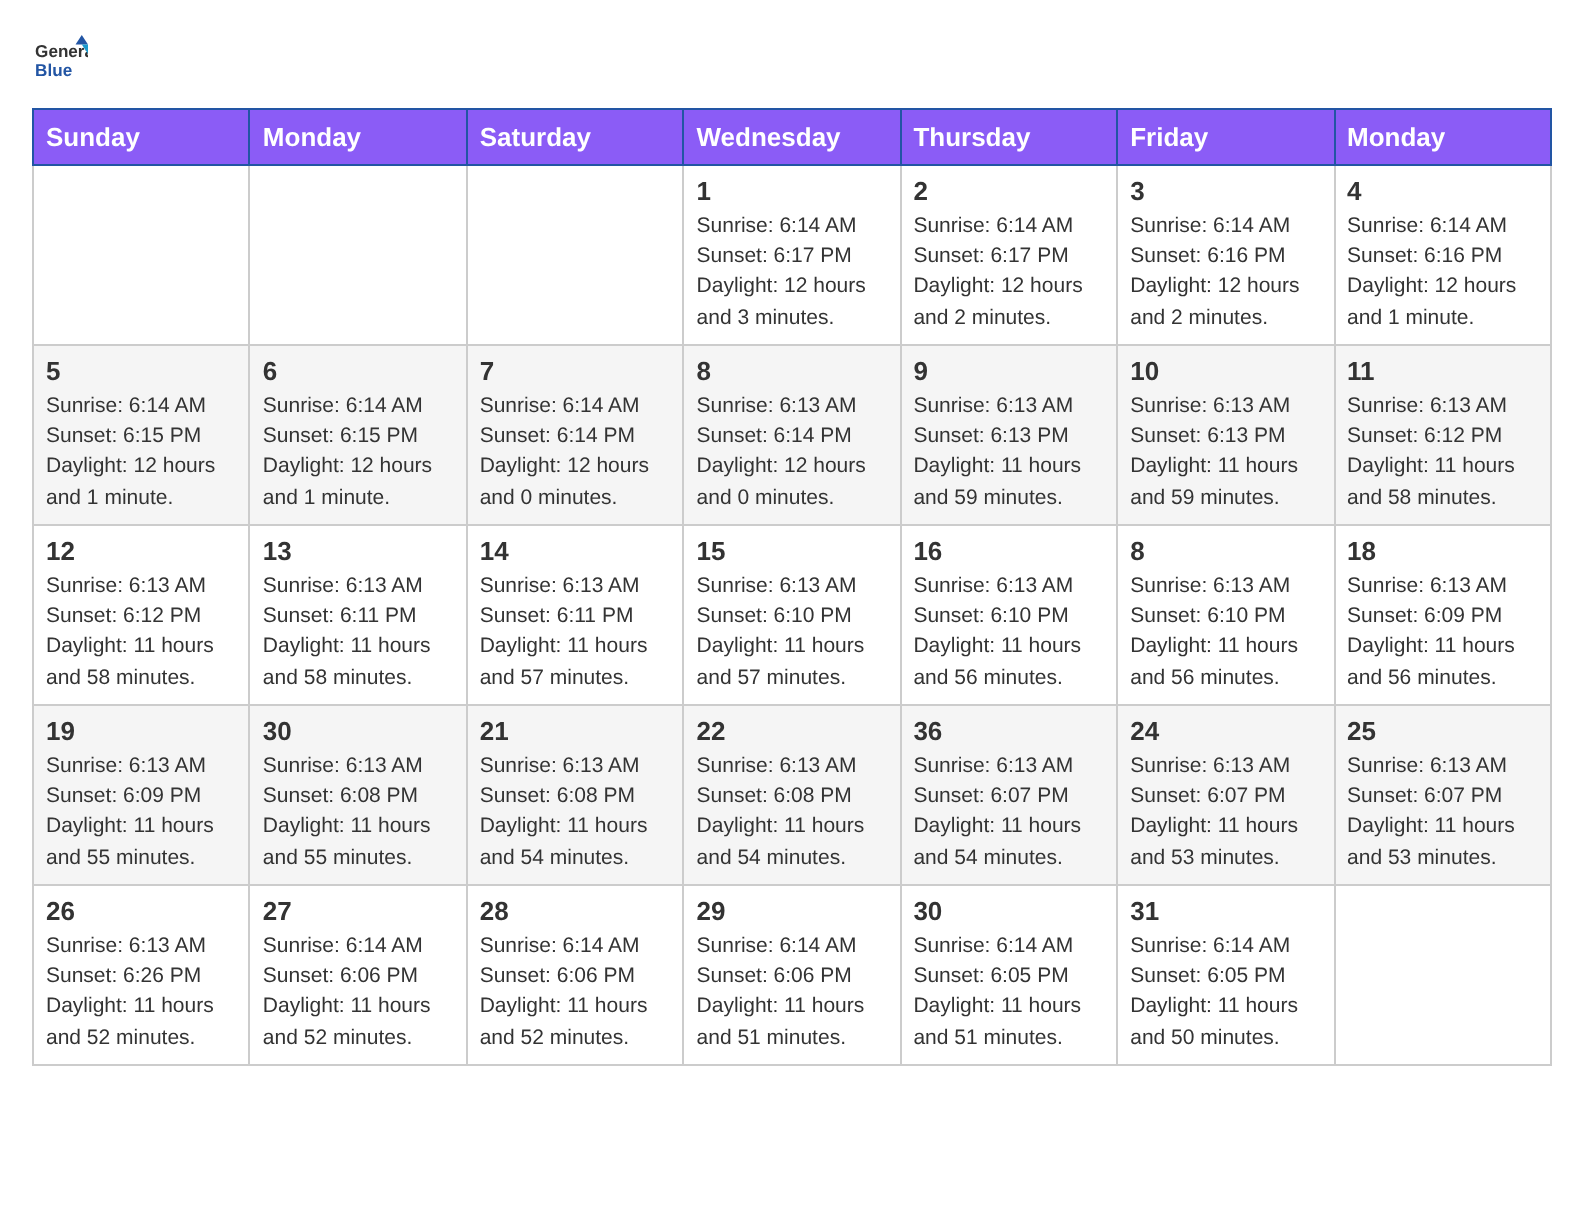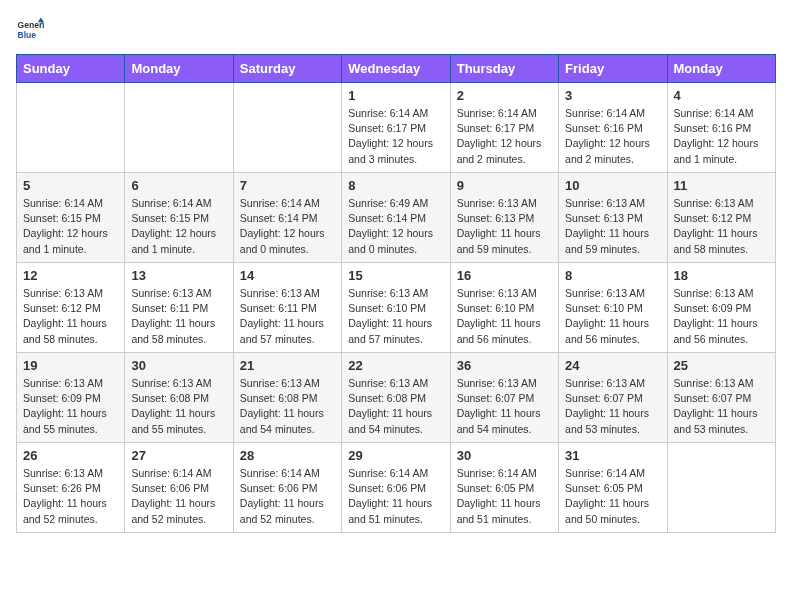--- a/index.html
+++ b/index.html
@@ -150,21 +150,21 @@
 Daylight: 12 hours and 1 minute.</div>
         </td>
         <td>
           <span class="day-number">7</span>
           <div class="day-detail">Sunrise: 6:14 AM
 Sunset: 6:14 PM
 Daylight: 12 hours and 0 minutes.</div>
         </td>
         <td>
           <span class="day-number">8</span>
-          <div class="day-detail">Sunrise: 6:49 AM
+          <div class="day-detail">Sunrise: 6:13 AM
 Sunset: 6:14 PM
 Daylight: 12 hours and 0 minutes.</div>
         </td>
         <td>
           <span class="day-number">9</span>
           <div class="day-detail">Sunrise: 6:13 AM
 Sunset: 6:13 PM
 Daylight: 11 hours and 59 minutes.</div>
         </td>
         <td>

